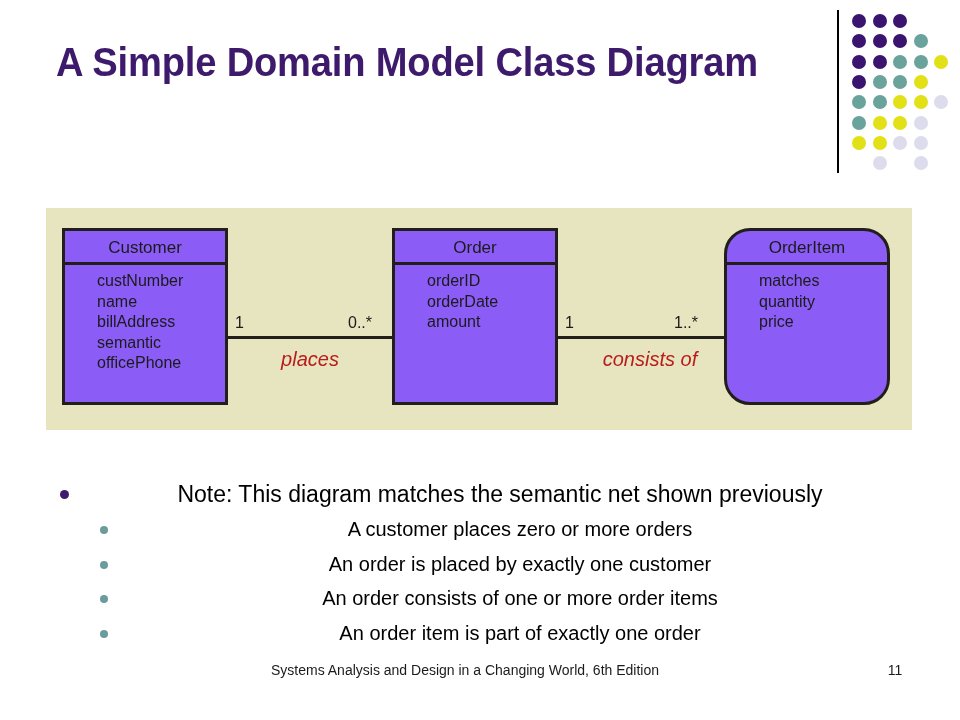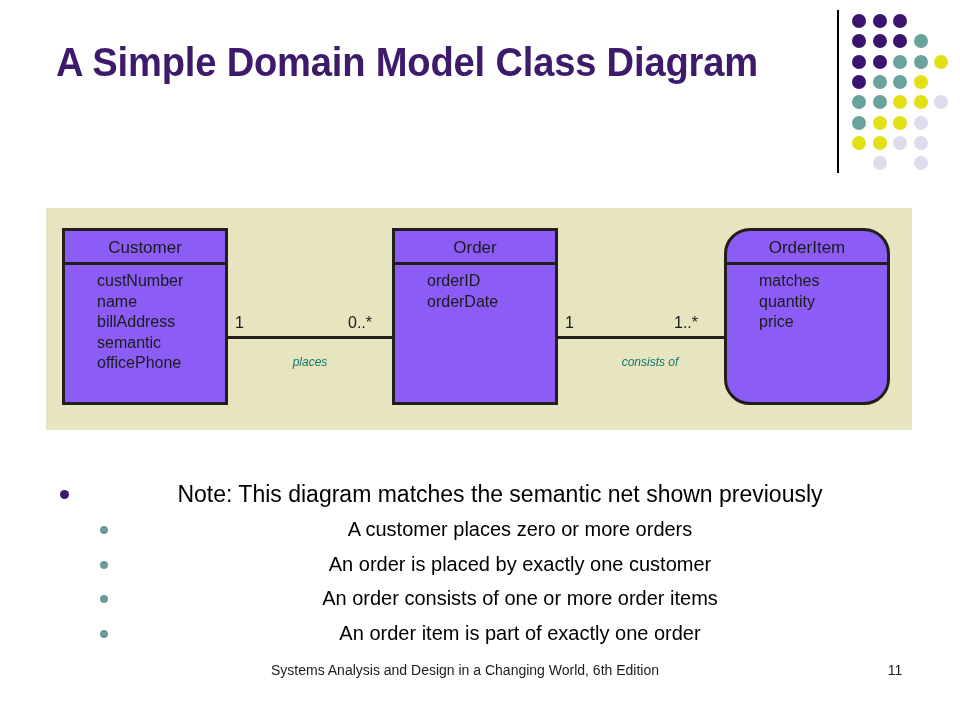--- a/index.html
+++ b/index.html
@@ -110,24 +110,24 @@
 
   .assoc-mult {
     position: absolute;
     font-size: 16px;
     color: #1b1b1b;
     top: 106px;
     white-space: nowrap;
   }
   .assoc-label {
     position: absolute;
-    font-size: 12px;
+    font-size: 20px;
     font-style: italic;
-    color: #0f766e;
-    top: 147px;
+    color: #b91c1c;
+    top: 140px;
     text-align: center;
     white-space: nowrap;
   }
   #mult-customer-end { left: 189px; }
   #mult-order-left   { left: 302px; }
   #label-places      { left: 182px; width: 164px; }
   #mult-order-right  { left: 519px; }
   #mult-item-end     { left: 628px; }
   #label-consistsof  { left: 512px; width: 184px; font-style: italic; }
 
@@ -247,20 +247,21 @@
       <div class="uml-attr">semantic</div>
       <div class="uml-attr">officePhone</div>
     </div>
   </div>
 
   <div class="uml-class" id="class-order">
     <div class="uml-class-name">Order</div>
     <div class="uml-attrs">
       <div class="uml-attr">orderID</div>
       <div class="uml-attr">orderDate</div>
+      <div class="uml-attr">amount</div>
     </div>
   </div>
 
   <div class="uml-class" id="class-orderitem">
     <div class="uml-class-name">OrderItem</div>
     <div class="uml-attrs">
       <div class="uml-attr">matches</div>
       <div class="uml-attr">quantity</div>
       <div class="uml-attr">price</div>
     </div>

